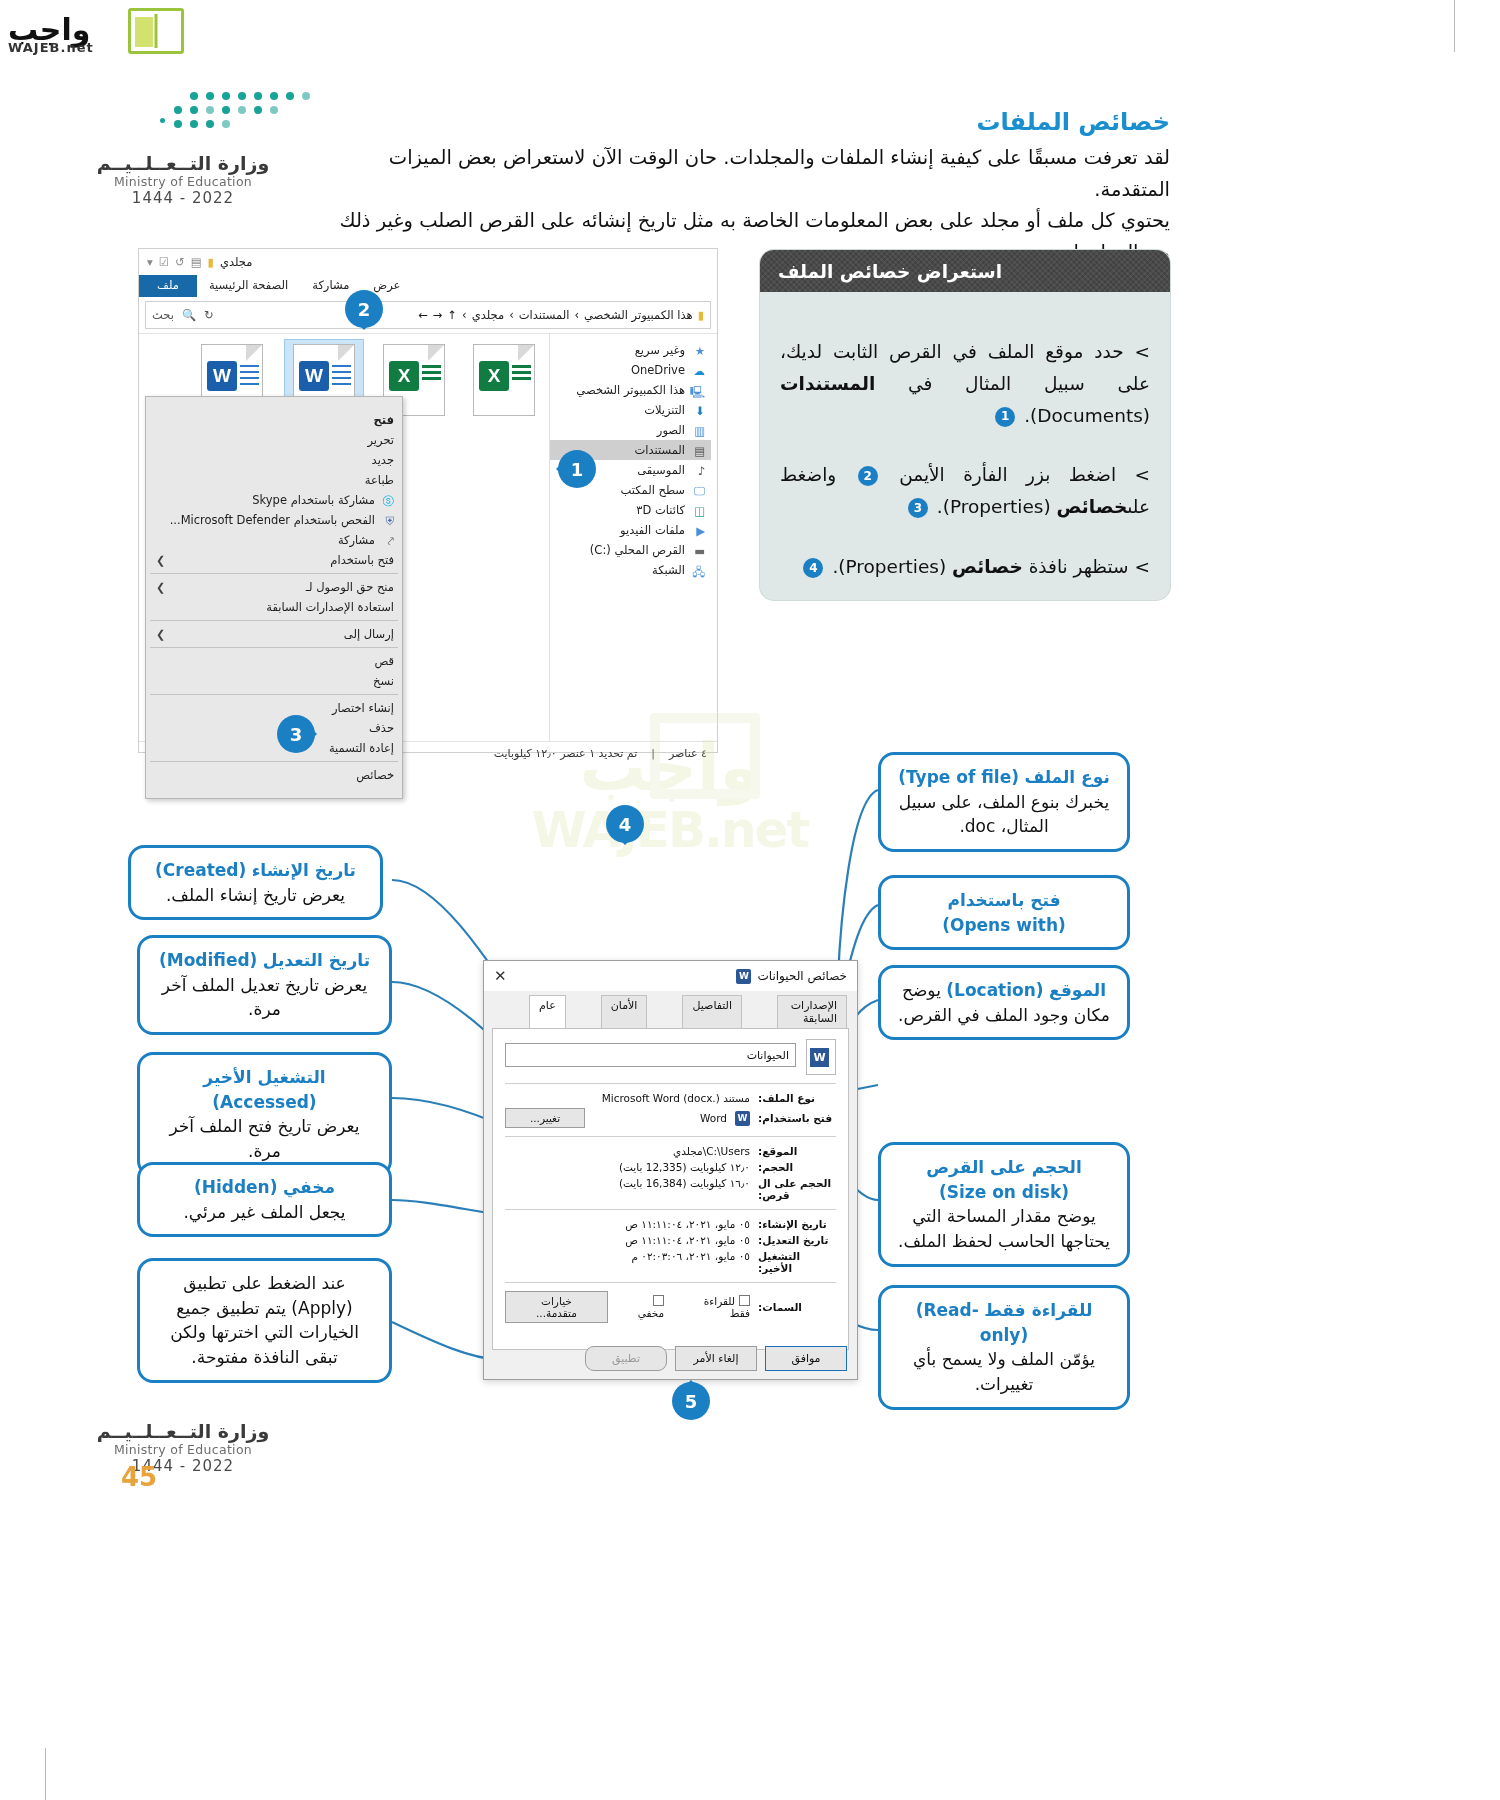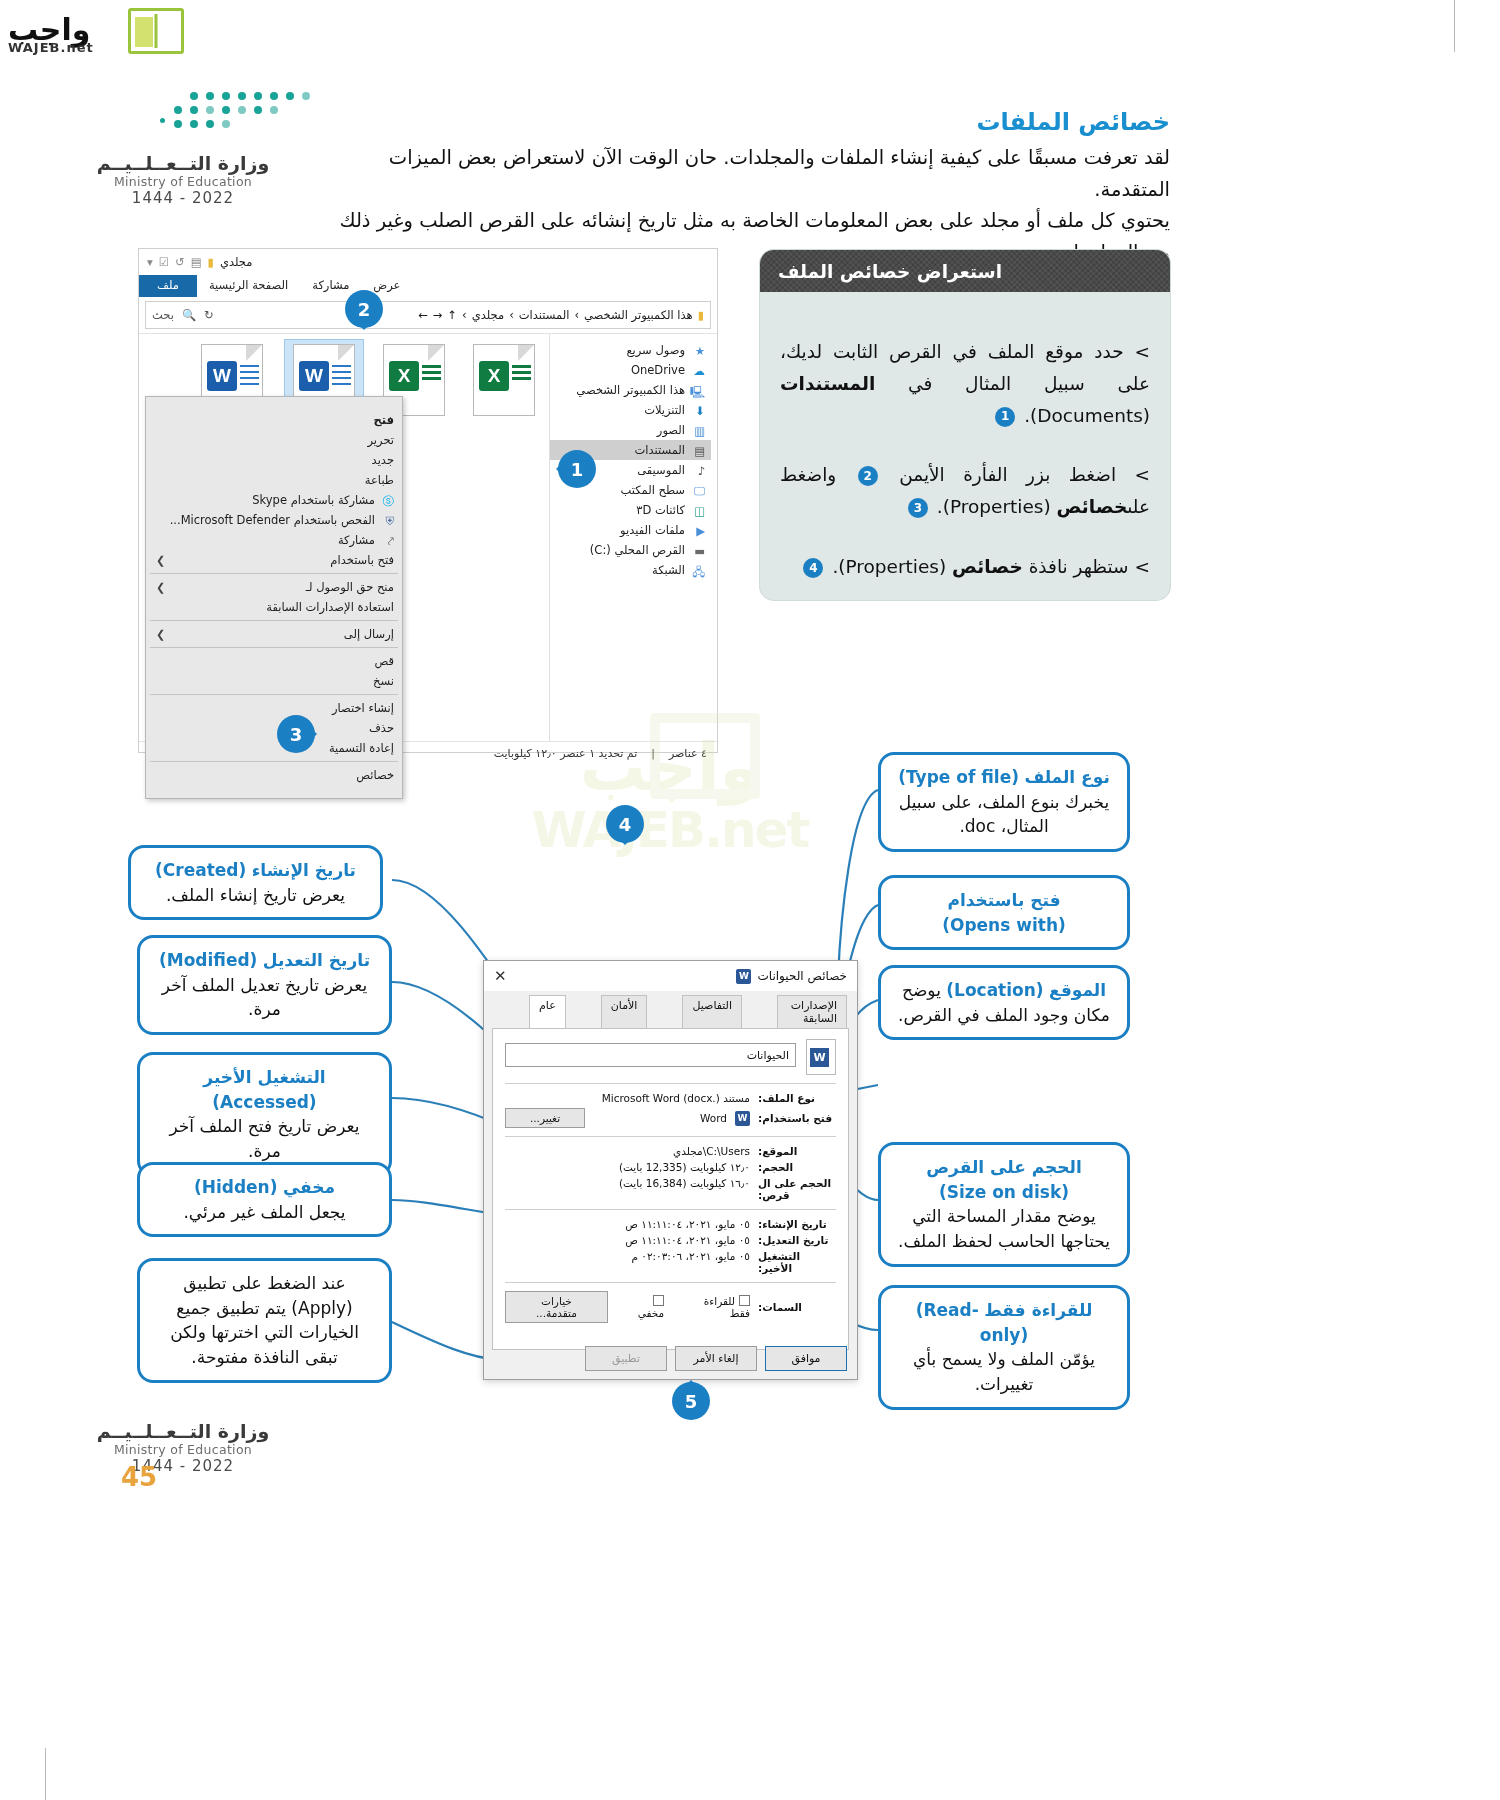--- a/index.html
+++ b/index.html
@@ -220,21 +220,21 @@
   }
   .pd-foot{
     position:absolute; bottom:8px; left:10px; right:10px;
     display:flex; gap:8px; justify-content:flex-start;
   }
   .pd-foot .b{
     border:1px solid #9c9c9c; background:#e6e6e6; font-size:11px;
     padding:5px 0; width:82px; text-align:center;
   }
   .pd-foot .b.primary{ border:1px solid #1b6fb5; background:#e6e6e6;}
-  .pd-foot .b.dim{ color:#9a9a9a; }
+  .pd-foot .b.dim{ color:#9a9a9a;border-radius:9px; }
   .wicon{
     width:15px;height:15px;background:#2b5797;color:#fff;font-size:9px;font-weight:bold;
     display:inline-flex;align-items:center;justify-content:center;border-radius:2px;
   }
   .doc-ico-lg{
     width:30px;height:36px;border:1px solid #b9b9b9;background:#fff;position:relative;
   }
   .doc-ico-lg .wb{
     position:absolute; left:3px; top:8px; width:19px;height:19px;background:#2b5797;
     color:#fff;font-size:11px;font-weight:bold;display:flex;align-items:center;justify-content:center;
@@ -393,21 +393,21 @@
         <span>↻</span>
         <span>🔍</span>
         <span>بحث</span>
       </div>
     </div>
 
     <div class="exp-body">
       <div class="exp-nav">
         <div class="navitem">
             <span class="ico" style="color:#4a90d9;">★</span>
-            <span>وصول سريع</span>
+            <span>وغير سريع</span>
           </div>
         <div class="navitem">
             <span class="ico" style="color:#1b8fd0;">☁</span>
             <span>OneDrive</span>
           </div>
         <div class="navitem">
             <span class="ico" style="color:#4a90d9;">🖳</span>
             <span>هذا الكمبيوتر الشخصي</span>
           </div>
         <div class="navitem">

